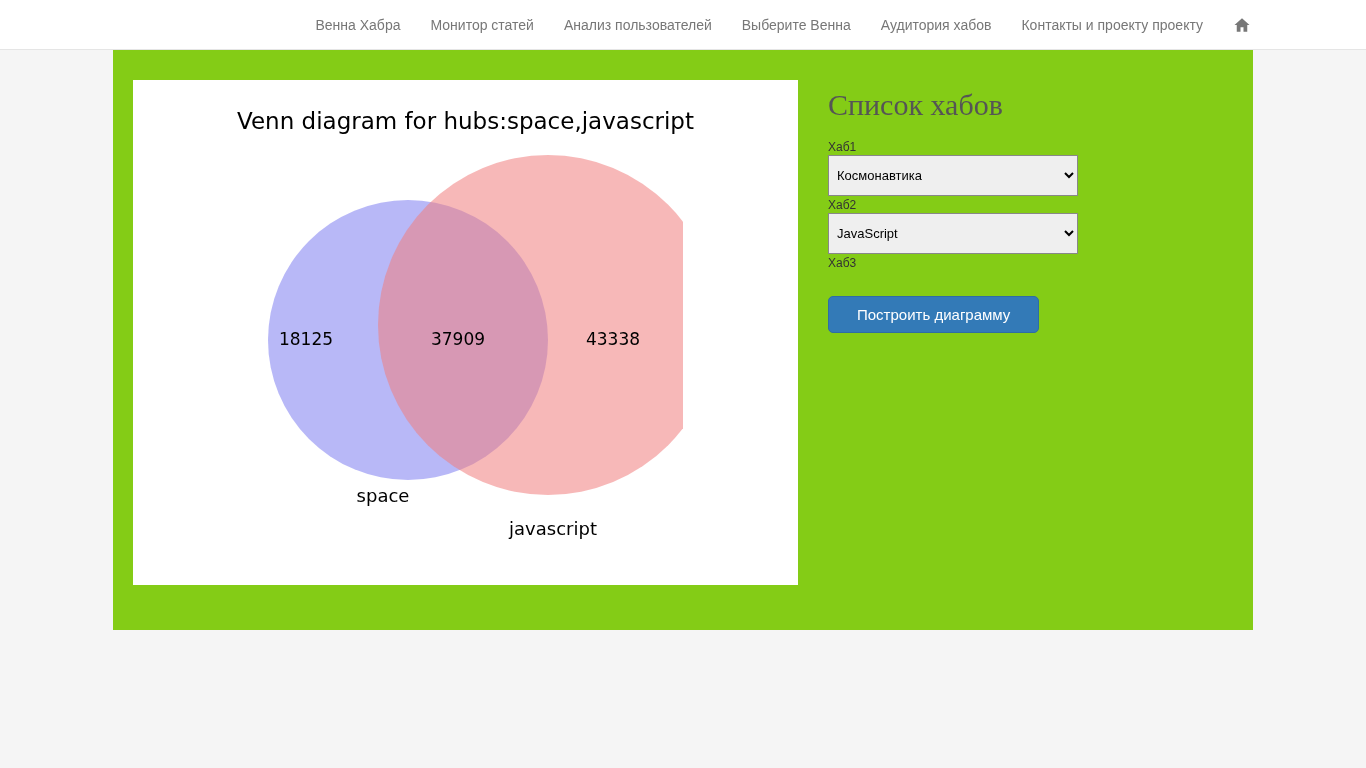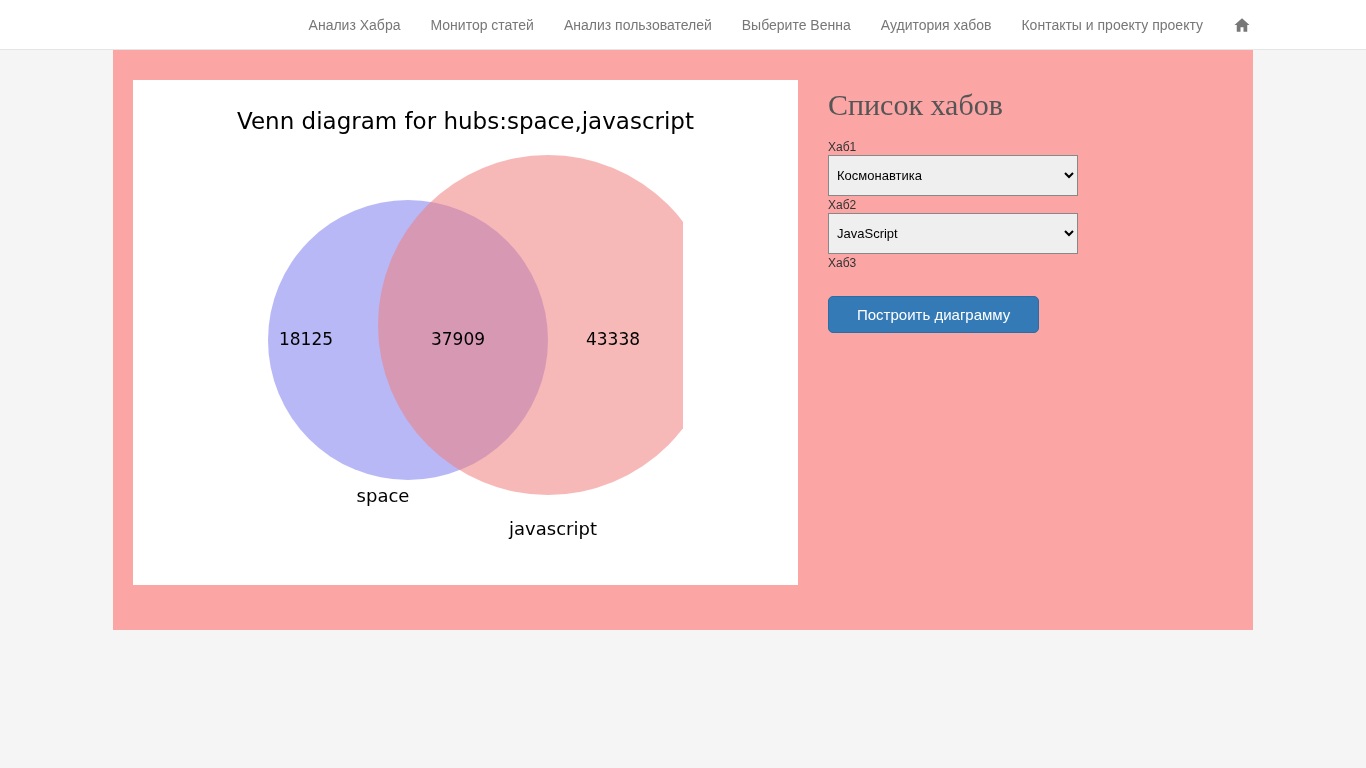--- a/index.html
+++ b/index.html
@@ -33,21 +33,21 @@
       fill: #777;
       display: inline-block;
       vertical-align: middle;
     }
     .container {
       width: 1140px;
       margin: 0 auto;
       display: flex;
       gap: 30px;
       padding: 30px 20px;
-      background: #fca5a5;
+      background: #84cc16;
       min-height: 580px;
     }
     .chart-panel {
       width: 665px;
       height: 505px;
       background: #fff;
       position: relative;
       flex-shrink: 0;
     }
     .chart-title {
@@ -109,21 +109,21 @@
       font-size: 15px;
       padding: 9px 28px;
       border-radius: 5px;
       cursor: pointer;
     }
   </style>
 </head>
 <body>
 
 <nav class="navbar">
-  <a>Анализ Хабра</a>
+  <a>Венна Хабра</a>
   <a>Монитор статей</a>
   <a>Анализ пользователей</a>
   <a>Выберите Венна</a>
   <a>Аудитория хабов</a>
   <a>Контакты и проекту проекту</a>
   <a>
     <svg class="home-icon" viewBox="0 0 24 24">
       <path d="M12 3l10 9h-3v9h-5v-6h-4v6H5v-9H2l10-9z"></path>
     </svg>
   </a>

